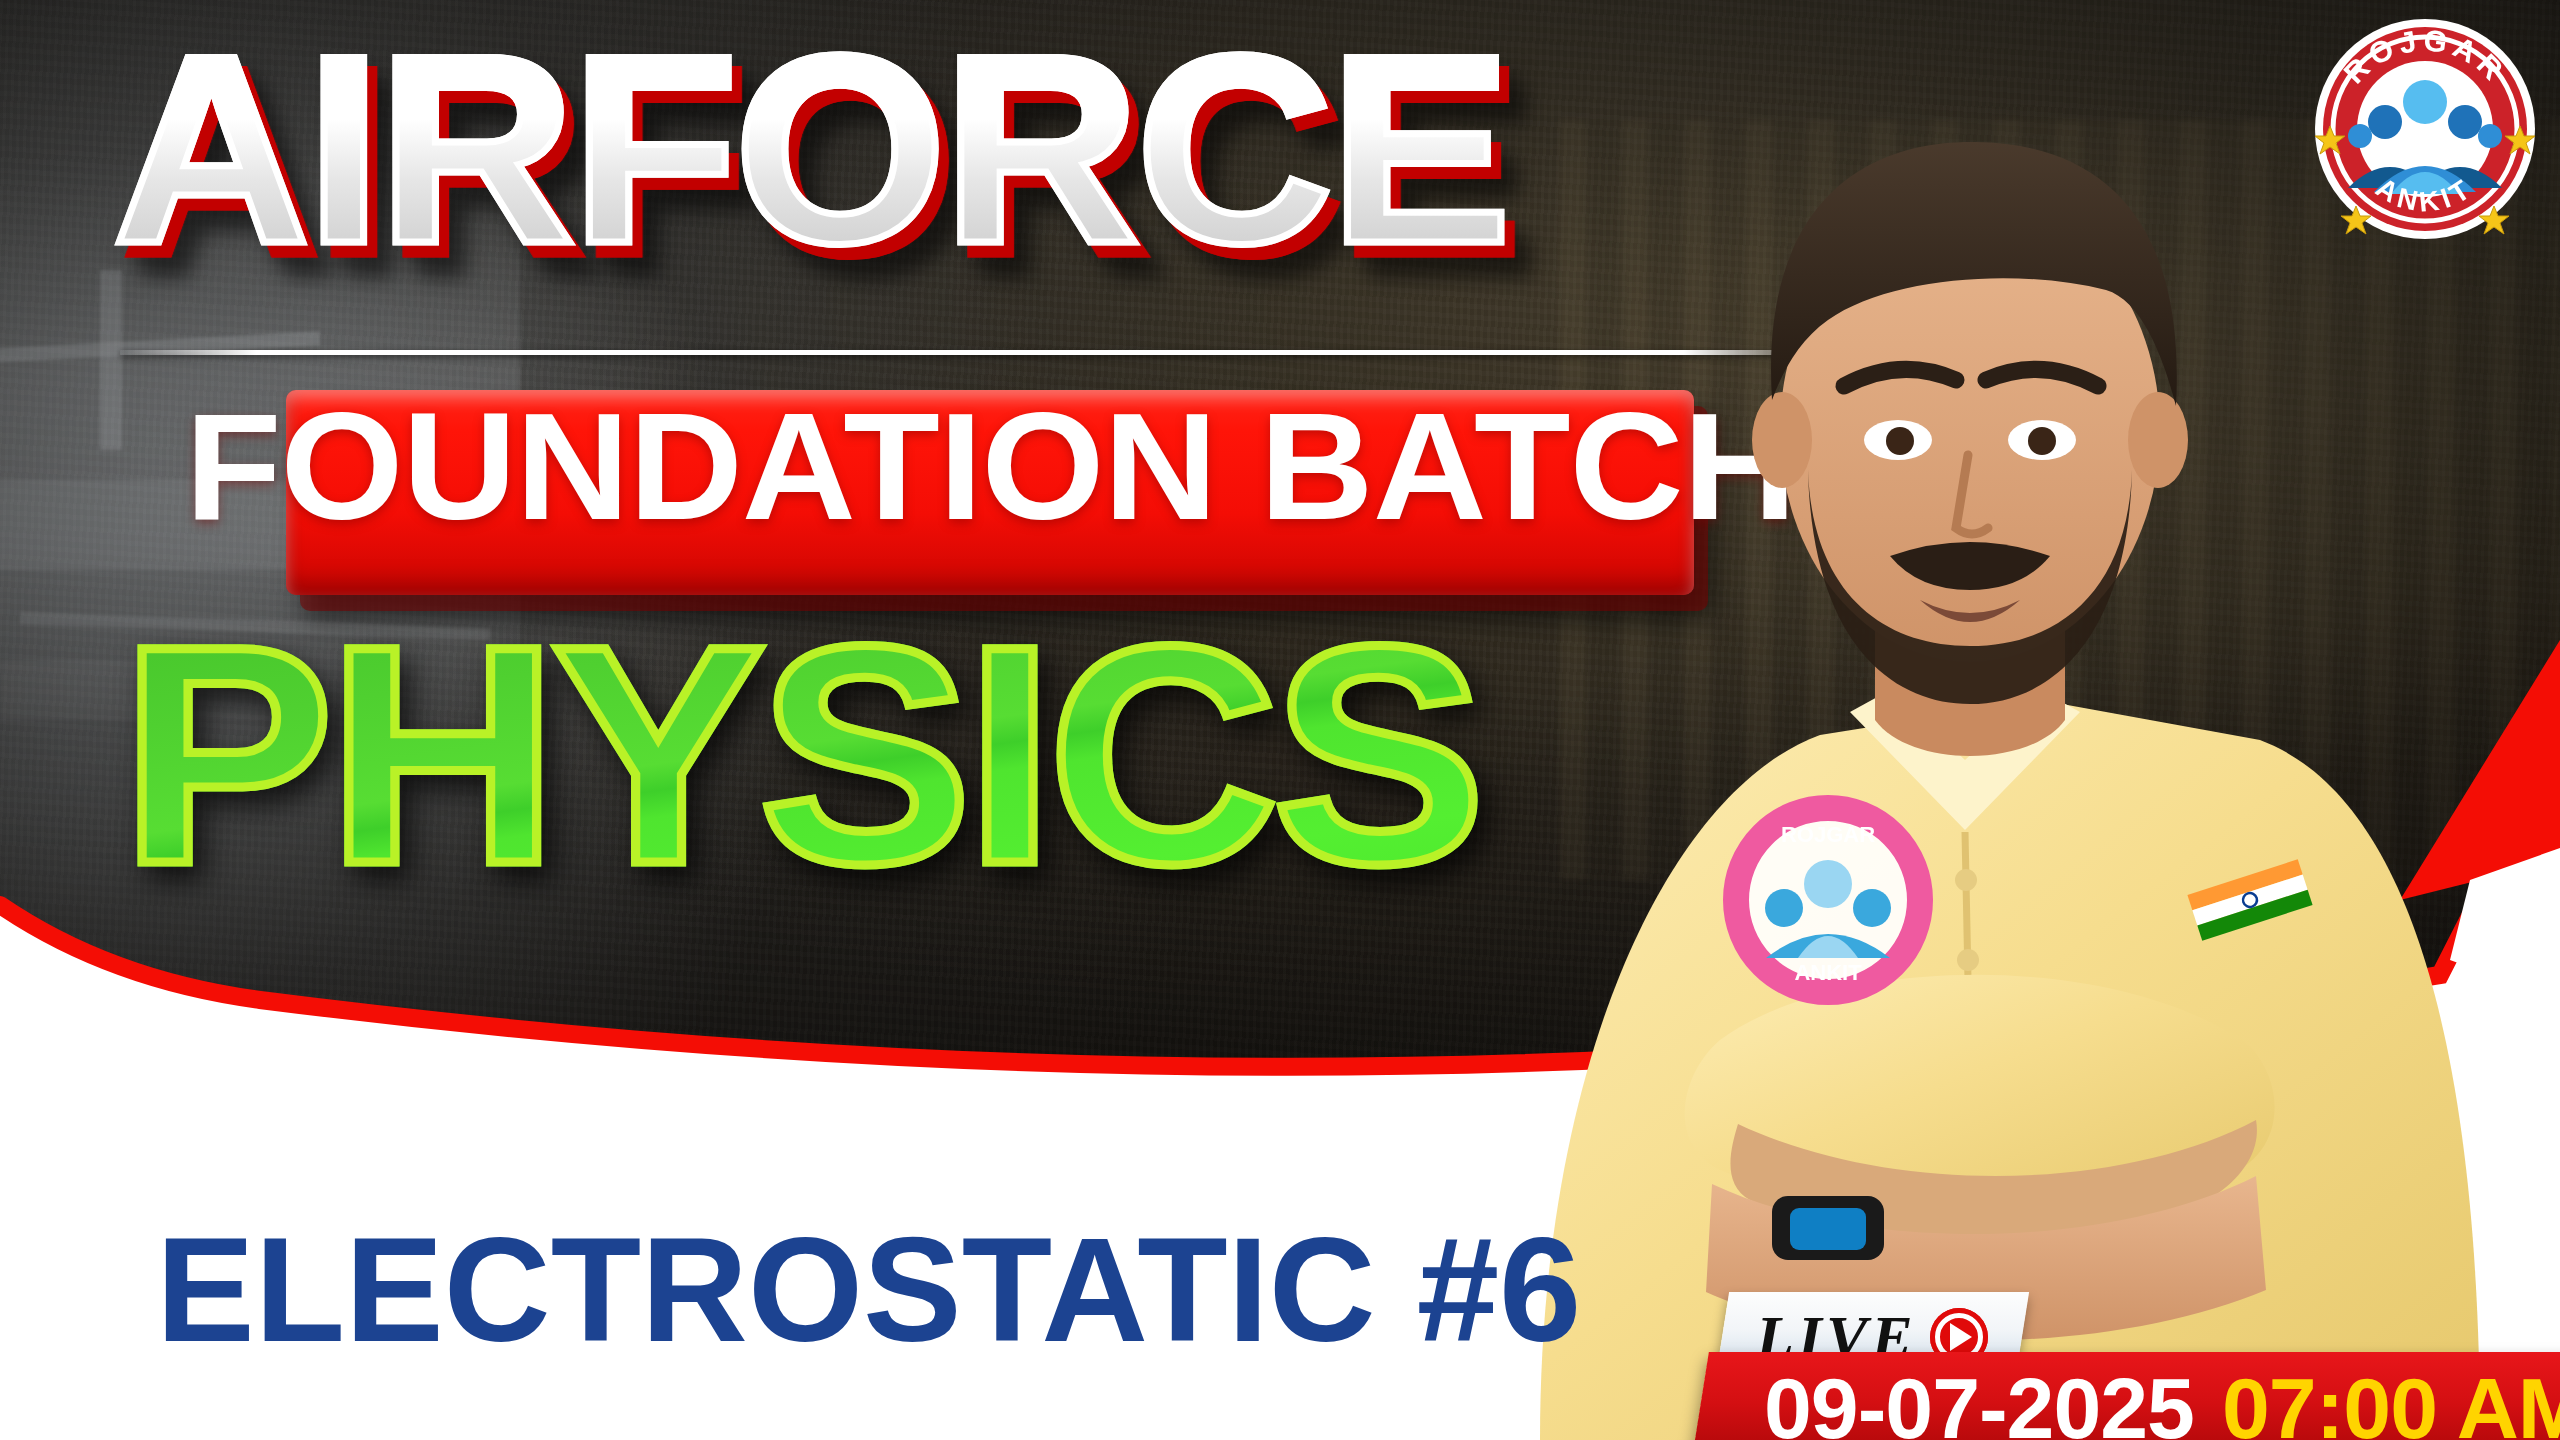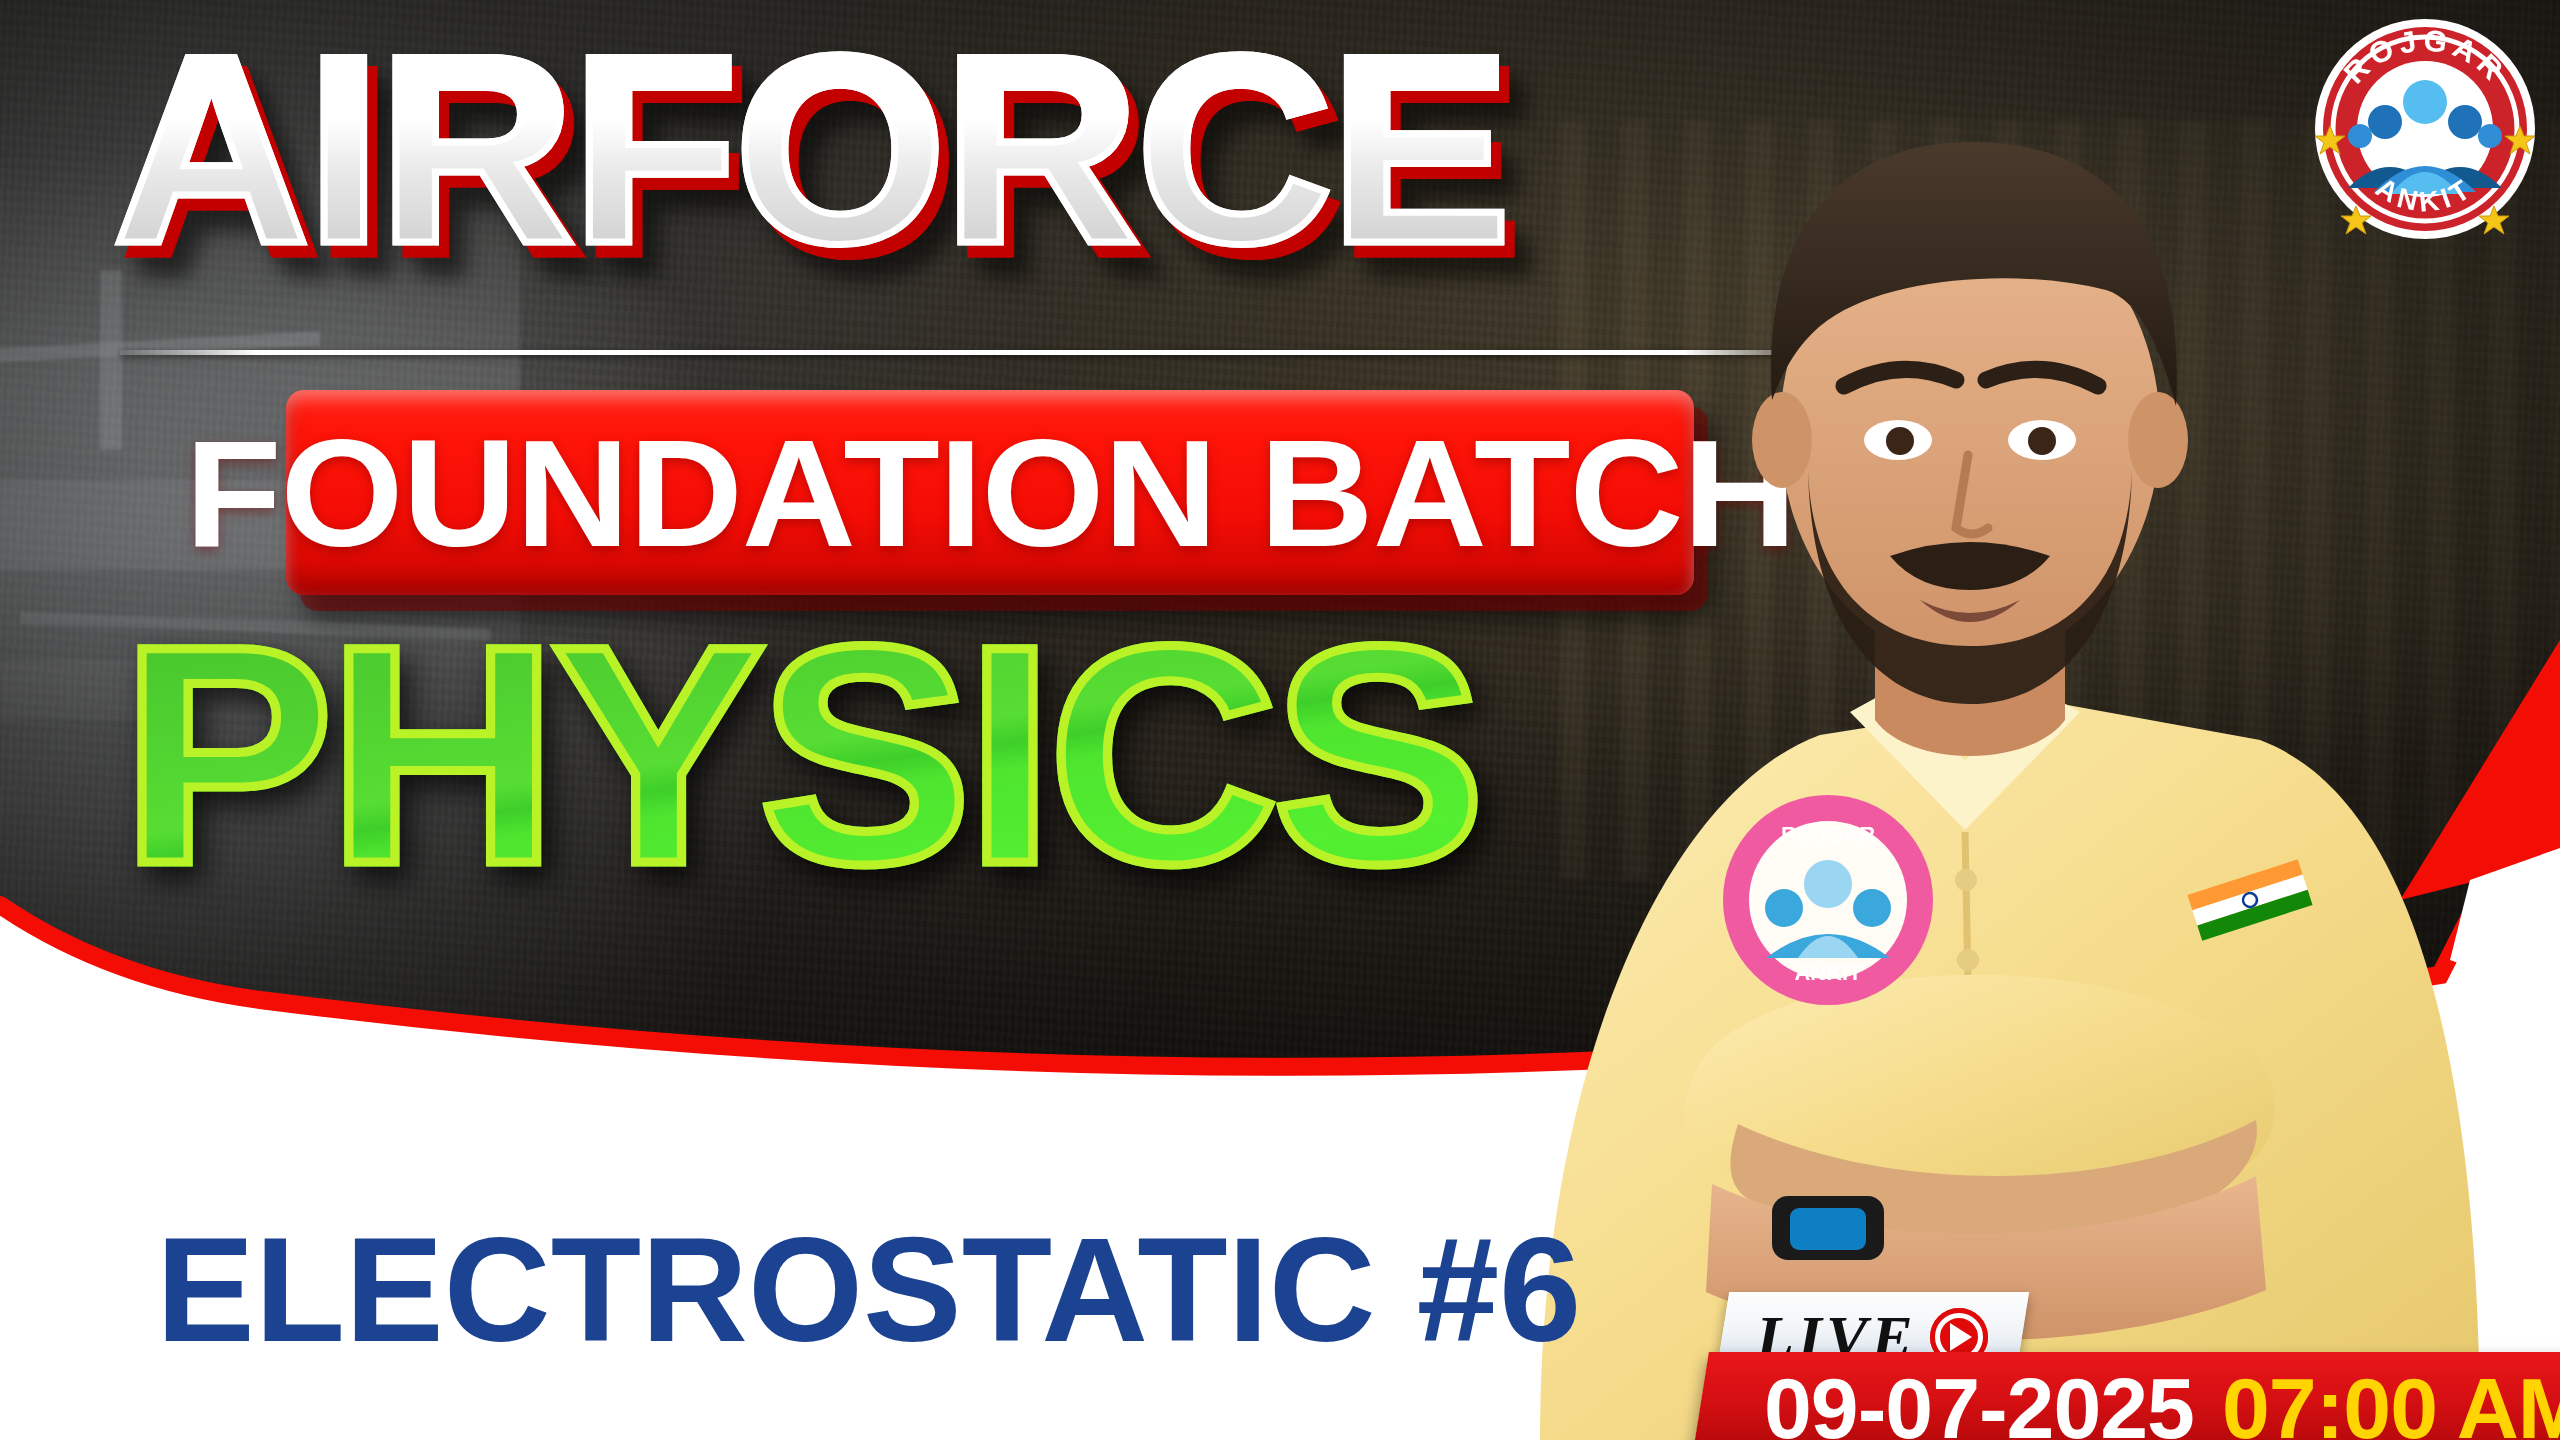--- a/index.html
+++ b/index.html
@@ -90,28 +90,28 @@
   
   .divider{
     position:absolute; left:120px; top:350px; width:1700px; height:5px;
     background:linear-gradient(90deg, rgba(255,255,255,0) 0%, #ffffff 8%, #ffffff 92%, rgba(255,255,255,0) 100%);
     box-shadow:0 2px 6px rgba(0,0,0,.55);
   }
 
   
   .batch-pill{
     position:absolute; left:286px; top:390px; width:1408px; height:205px;
-    border-radius:18px;
+    border-radius:10px;
     background:linear-gradient(180deg,#ff2418 0%,#ff1408 20%,#f40d05 60%,#c90502 100%);
     box-shadow:
       inset 0 8px 16px rgba(255,255,255,.38),
       inset 0 -12px 20px rgba(120,0,0,.55),
       14px 16px 0 rgba(120,0,0,.55),
       18px 24px 26px rgba(0,0,0,.55);
-    display:flex; align-items:center; justify-content:center;
+    display:flex; align-items:flex-start; justify-content:center;
   }
   .batch-pill span{
     font-family:"Liberation Sans Narrow","Liberation Sans", sans-serif;
     font-weight:700; font-size:152px; color:#ffffff; letter-spacing:-1px;
     white-space:nowrap; transform:scaleX(1.04); line-height:1;
     text-shadow:0 4px 10px rgba(120,0,0,.45);
   }
 
   
   .physics{

